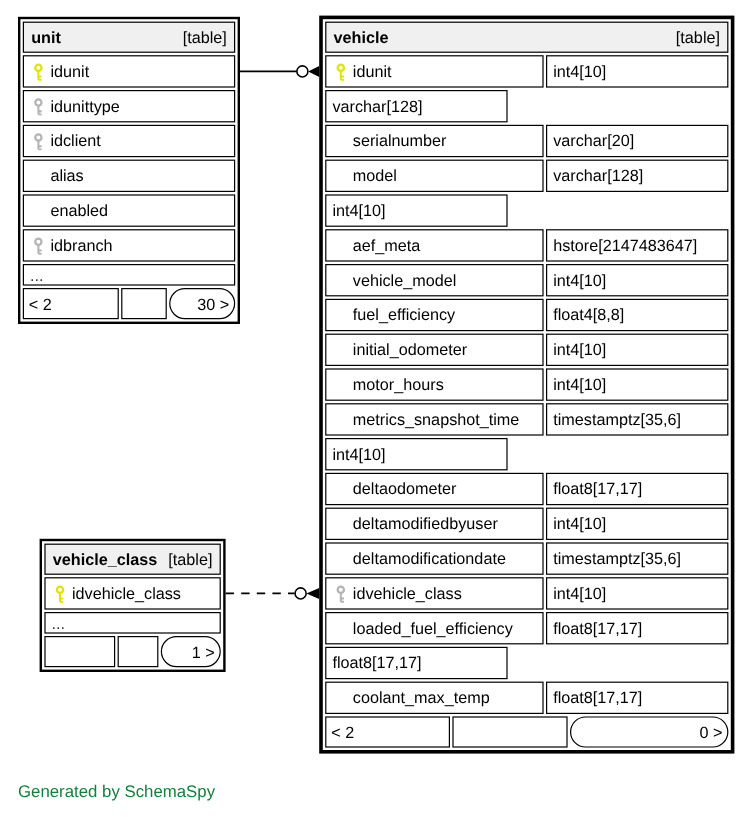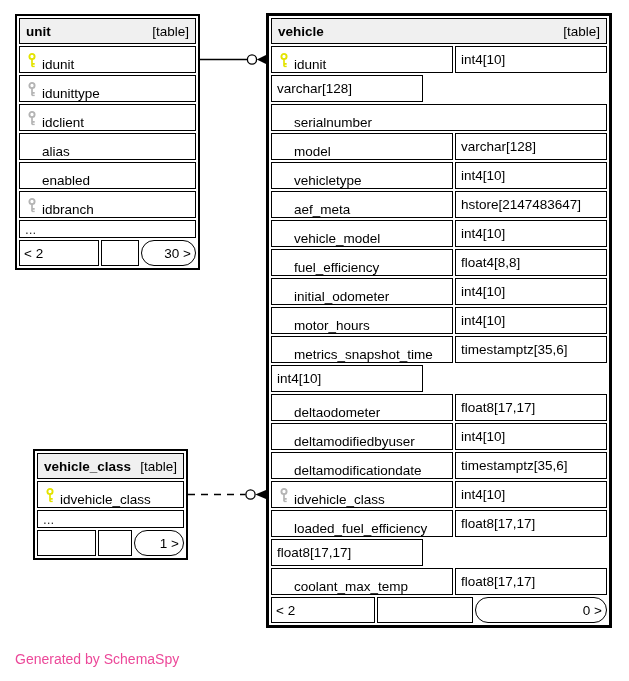--- a/index.html
+++ b/index.html
@@ -19,29 +19,29 @@
   }
   .header{
     height:26px;background:#f0f0f0;justify-content:space-between;
     padding:0 6px;flex:none;
   }
   .tname{font-weight:bold;}
   .badge{font-weight:normal;}
   .rows{display:contents;}
   .trow{display:flex;gap:2px;flex:none;}
   .trow .cell{height:27px;}
-  .namecell{flex:1;position:relative;padding-left:22px;align-items:flex-end;}
+  .namecell{flex:1;position:relative;padding-left:22px;}
   .namecell svg{position:absolute;left:6px;top:50%;transform:translateY(-50%);}
   .typecell{width:152px;flex:none;padding-left:5px;}
   .dots{height:18px;padding-left:5px;color:#333;flex:none;}
   .frow{display:flex;gap:2px;flex:none;}
   .fcell{height:26px;padding:0 4px;flex:none;}
   .fcell.r{justify-content:flex-end;border-radius:13px;}
   .overlay{position:absolute;left:0;top:0;pointer-events:none;}
-  .credit{position:absolute;left:15px;top:651px;font-size:14px;color:#ec4899;}
+  .credit{position:absolute;left:15px;top:651px;font-size:14px;color:#15803d;}
 </style>
 </head>
 <body>
 
 <div class="canvas">
 
   <div class="db-table" style="left:15px;top:14px;width:185px;">
     <div class="cell header">
       <span class="tname">unit</span>
       <span class="badge">[table]</span>
@@ -108,29 +108,27 @@
             </svg>
             <span>idunit</span>
           </div>
           <div class="cell typecell">int4[10]</div>
         </div><div class="trow">
           <div class="cell typecell">varchar[128]</div>
         </div><div class="trow">
           <div class="cell namecell">
             <span>serialnumber</span>
           </div>
+          <div class="cell typecell">varchar[20]</div>
         </div><div class="trow">
           <div class="cell namecell">
             <span>model</span>
           </div>
           <div class="cell typecell">varchar[128]</div>
         </div><div class="trow">
-          <div class="cell namecell">
-            <span>vehicletype</span>
-          </div>
           <div class="cell typecell">int4[10]</div>
         </div><div class="trow">
           <div class="cell namecell">
             <span>aef_meta</span>
           </div>
           <div class="cell typecell">hstore[2147483647]</div>
         </div><div class="trow">
           <div class="cell namecell">
             <span>vehicle_model</span>
           </div>

